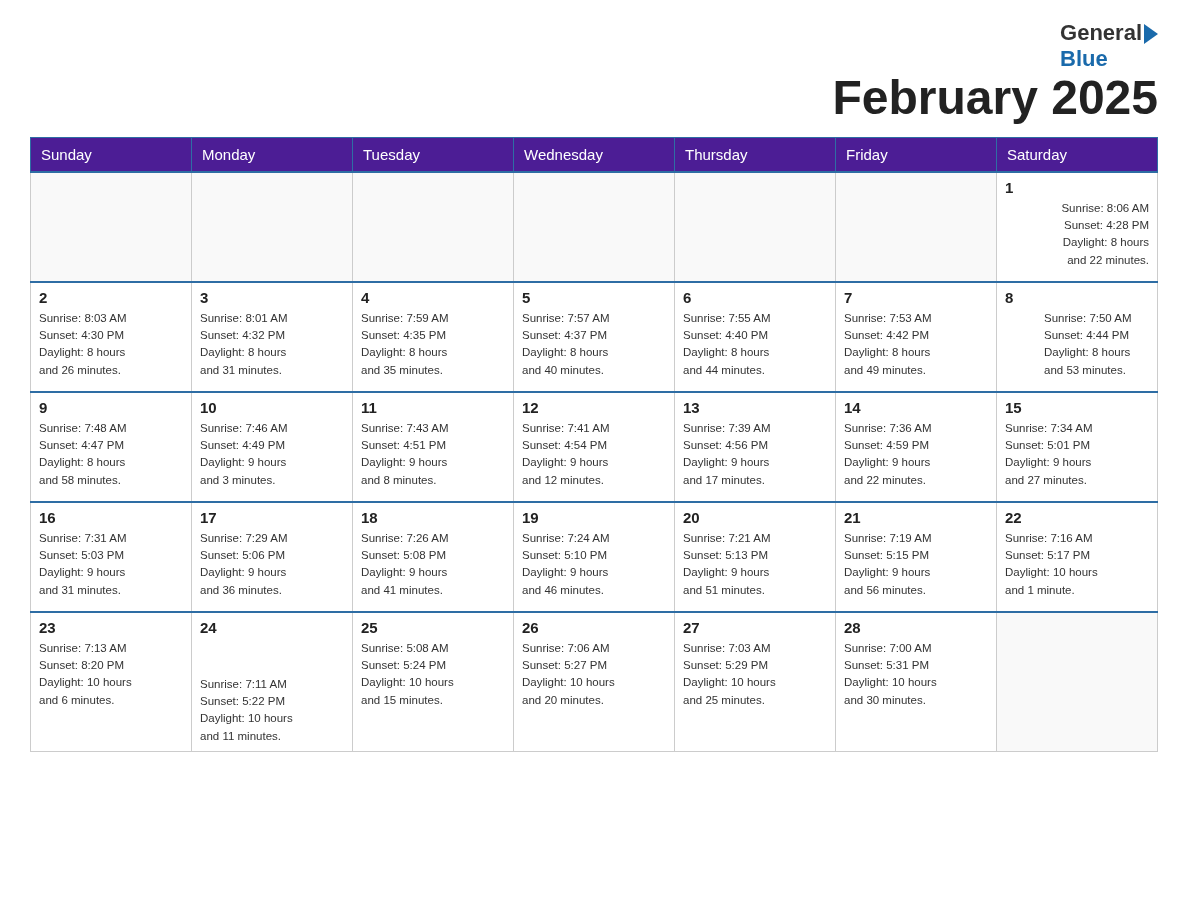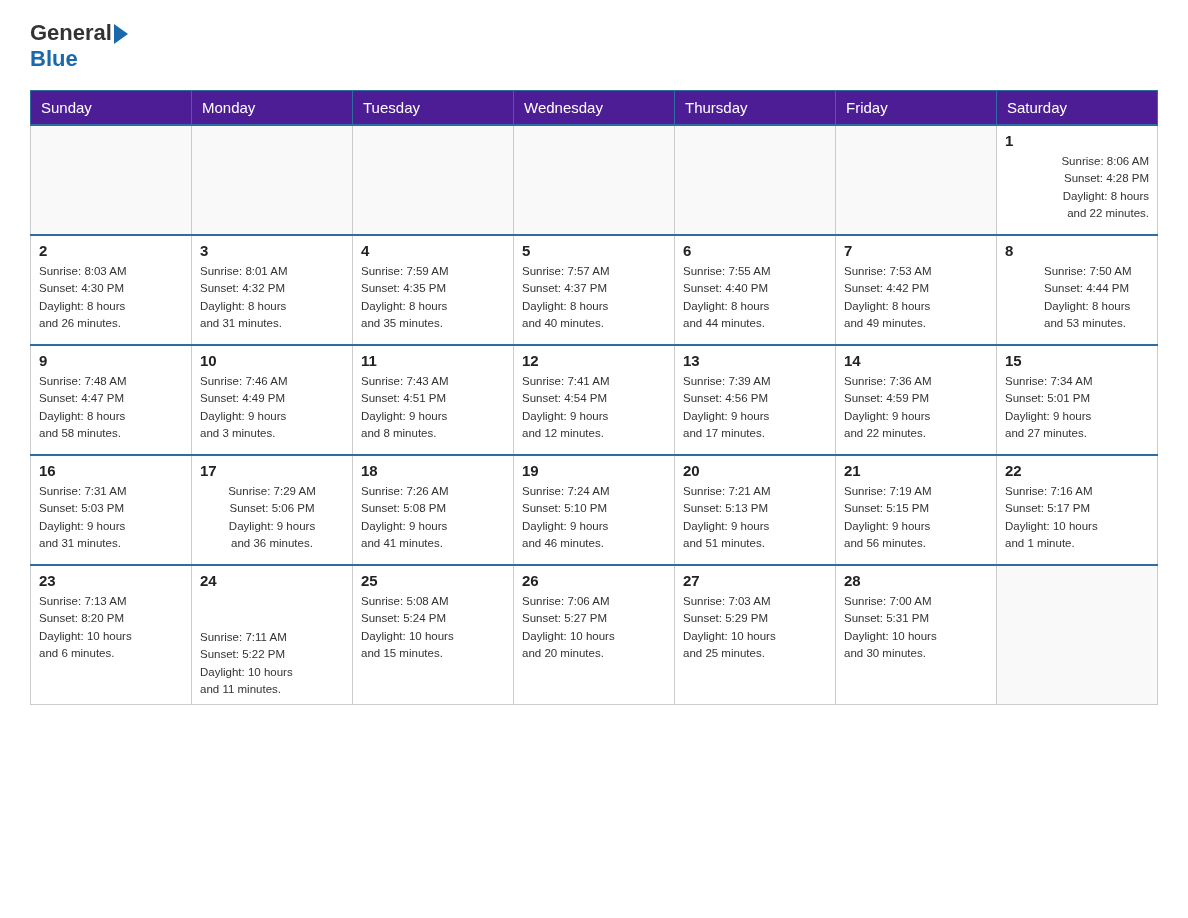--- a/index.html
+++ b/index.html
@@ -7,21 +7,22 @@
       font-family: Arial, sans-serif;
       background: #fff;
       padding: 20px 30px;
       width: 1188px;
       min-height: 918px;
     }
     .header {
       display: flex;
       justify-content: space-between;
       align-items: flex-end;
-      margin-bottom: 18px;
+      margin-bottom: 12px;
+      flex-direction: column;
     }
     .logo-text-general {
       font-size: 22px;
       font-weight: bold;
       color: #333;
     }
     .logo-text-blue {
       font-size: 22px;
       font-weight: bold;
       color: #1a6aab;
@@ -103,20 +104,21 @@
 
 <div class="header">
   <div class="logo-wrapper">
     <div class="logo-top">
       <span class="logo-text-general">General</span>
       <div class="logo-triangle"></div>
     </div>
     <span class="logo-text-blue">Blue</span>
   </div>
   <div class="title-block">
+    <h1>February 2025</h1>
   </div>
 </div>
 
 <table class="calendar">
   <thead>
     <tr>
     <th>Sunday</th>
         <th>Monday</th>
         <th>Tuesday</th>
         <th>Wednesday</th>
@@ -246,21 +248,21 @@
       <tr class="week-row">
         <td>
           <div class="day-number">16</div>
           <div class="day-info" style="white-space: pre-line;">Sunrise: 7:31 AM
 Sunset: 5:03 PM
 Daylight: 9 hours
 and 31 minutes.</div>
         </td>
         <td>
           <div class="day-number">17</div>
-          <div class="day-info" style="white-space: pre-line; text-align: center;">Sunrise: 7:29 AM
+          <div class="day-info" style="white-space: pre-line;">Sunrise: 7:29 AM
 Sunset: 5:06 PM
 Daylight: 9 hours
 and 36 minutes.</div>
         </td>
         <td>
           <div class="day-number">18</div>
           <div class="day-info" style="white-space: pre-line;">Sunrise: 7:26 AM
 Sunset: 5:08 PM
 Daylight: 9 hours
 and 41 minutes.</div>

